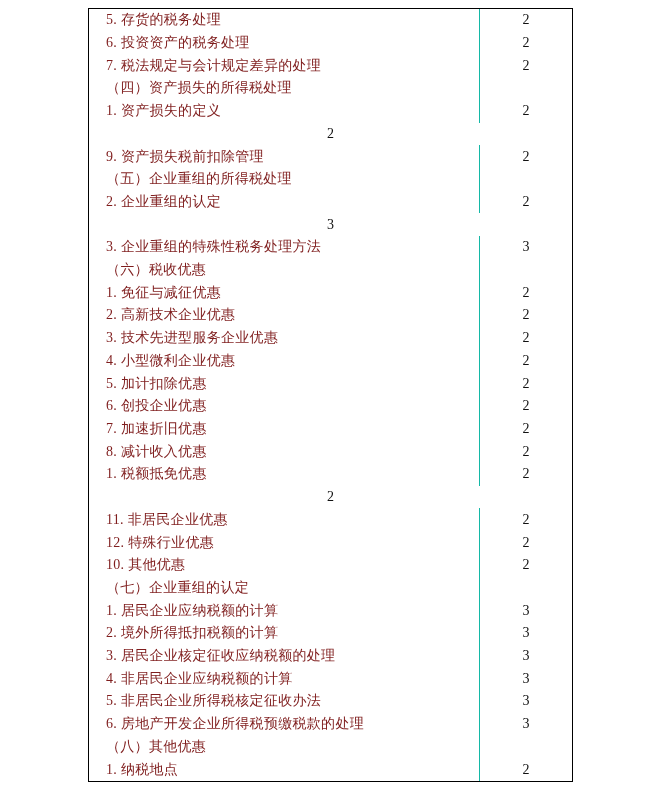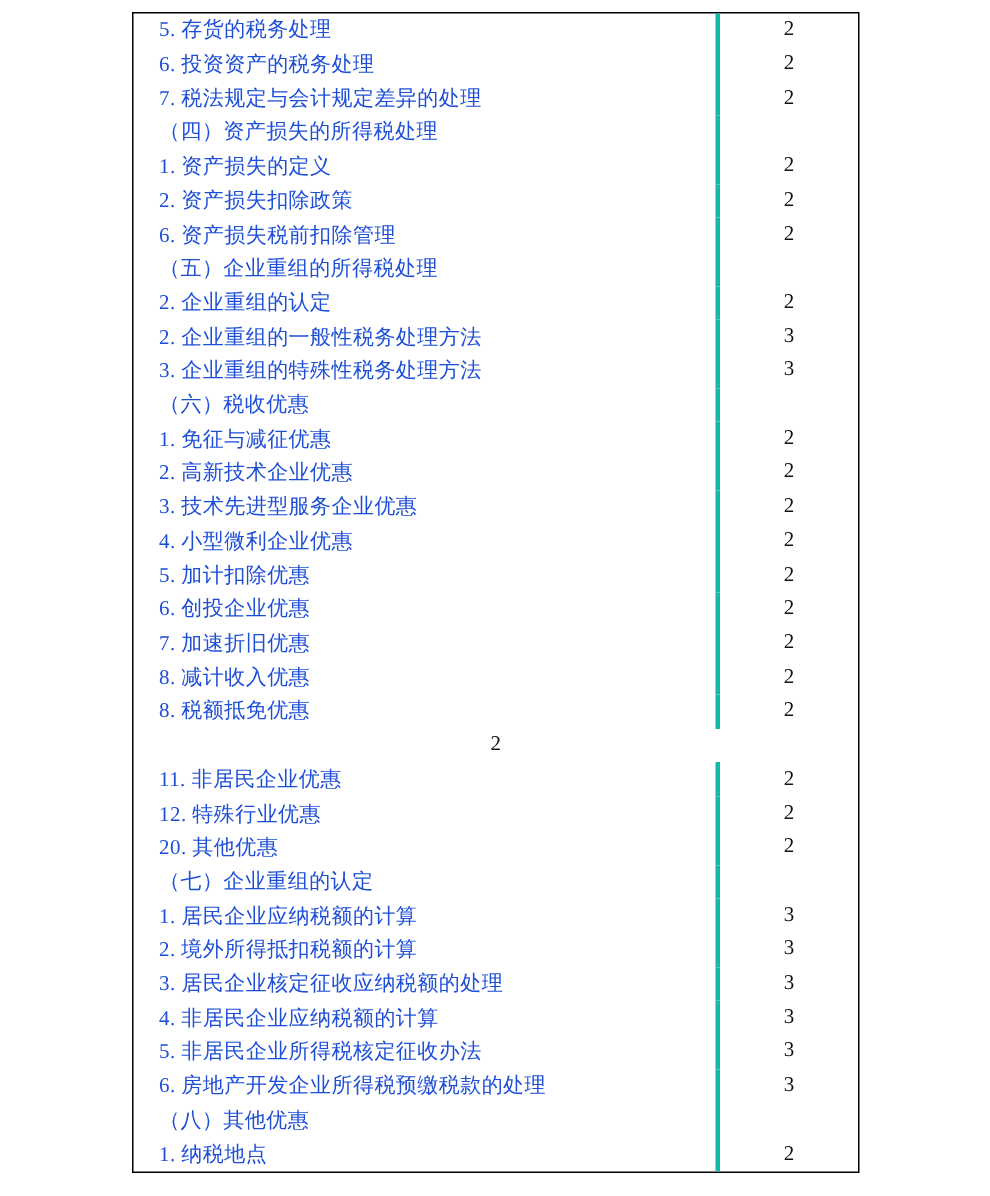--- a/index.html
+++ b/index.html
@@ -27,26 +27,26 @@
     flex-direction: column;
   }
   .trow {
     flex: 1 1 0;
     display: flex;
     align-items: center;
   }
   .topic-cell {
     width: 391px;
     height: 100%;
-    border-right: 3px solid #14b8a6;
+    border-right: 1px solid #14b8a6;
     display: flex;
     align-items: center;
     padding-left: 17px;
     font-size: 14px;
-    color: #1d4ed8;
+    color: #7f1d1d;
     letter-spacing: 0.3px;
     white-space: nowrap;
     overflow: hidden;
     text-align: center;
   }
   .grade-cell {
     flex: 1;
     height: 100%;
     display: flex;
     align-items: center;
@@ -74,37 +74,35 @@
       </div>
       <div class="trow">
         <div class="topic-cell">（四）资产损失的所得税处理</div>
         <div class="grade-cell"></div>
       </div>
       <div class="trow">
         <div class="topic-cell">1. 资产损失的定义</div>
         <div class="grade-cell">2</div>
       </div>
       <div class="trow">
-        <div class="topic-cell">2. 资产损失扣除政策</div>
         <div class="grade-cell">2</div>
       </div>
       <div class="trow">
-        <div class="topic-cell">6. 资产损失税前扣除管理</div>
+        <div class="topic-cell">9. 资产损失税前扣除管理</div>
         <div class="grade-cell">2</div>
       </div>
       <div class="trow">
         <div class="topic-cell">（五）企业重组的所得税处理</div>
         <div class="grade-cell"></div>
       </div>
       <div class="trow">
         <div class="topic-cell">2. 企业重组的认定</div>
         <div class="grade-cell">2</div>
       </div>
       <div class="trow">
-        <div class="topic-cell">2. 企业重组的一般性税务处理方法</div>
         <div class="grade-cell">3</div>
       </div>
       <div class="trow">
         <div class="topic-cell">3. 企业重组的特殊性税务处理方法</div>
         <div class="grade-cell">3</div>
       </div>
       <div class="trow">
         <div class="topic-cell">（六）税收优惠</div>
         <div class="grade-cell"></div>
       </div>
@@ -134,36 +132,36 @@
       </div>
       <div class="trow">
         <div class="topic-cell">7. 加速折旧优惠</div>
         <div class="grade-cell">2</div>
       </div>
       <div class="trow">
         <div class="topic-cell">8. 减计收入优惠</div>
         <div class="grade-cell">2</div>
       </div>
       <div class="trow">
-        <div class="topic-cell">8. 税额抵免优惠</div>
+        <div class="topic-cell">1. 税额抵免优惠</div>
         <div class="grade-cell">2</div>
       </div>
       <div class="trow">
         <div class="grade-cell">2</div>
       </div>
       <div class="trow">
         <div class="topic-cell">11. 非居民企业优惠</div>
         <div class="grade-cell">2</div>
       </div>
       <div class="trow">
         <div class="topic-cell">12. 特殊行业优惠</div>
         <div class="grade-cell">2</div>
       </div>
       <div class="trow">
-        <div class="topic-cell">20. 其他优惠</div>
+        <div class="topic-cell">10. 其他优惠</div>
         <div class="grade-cell">2</div>
       </div>
       <div class="trow">
         <div class="topic-cell">（七）企业重组的认定</div>
         <div class="grade-cell"></div>
       </div>
       <div class="trow">
         <div class="topic-cell">1. 居民企业应纳税额的计算</div>
         <div class="grade-cell">3</div>
       </div>

